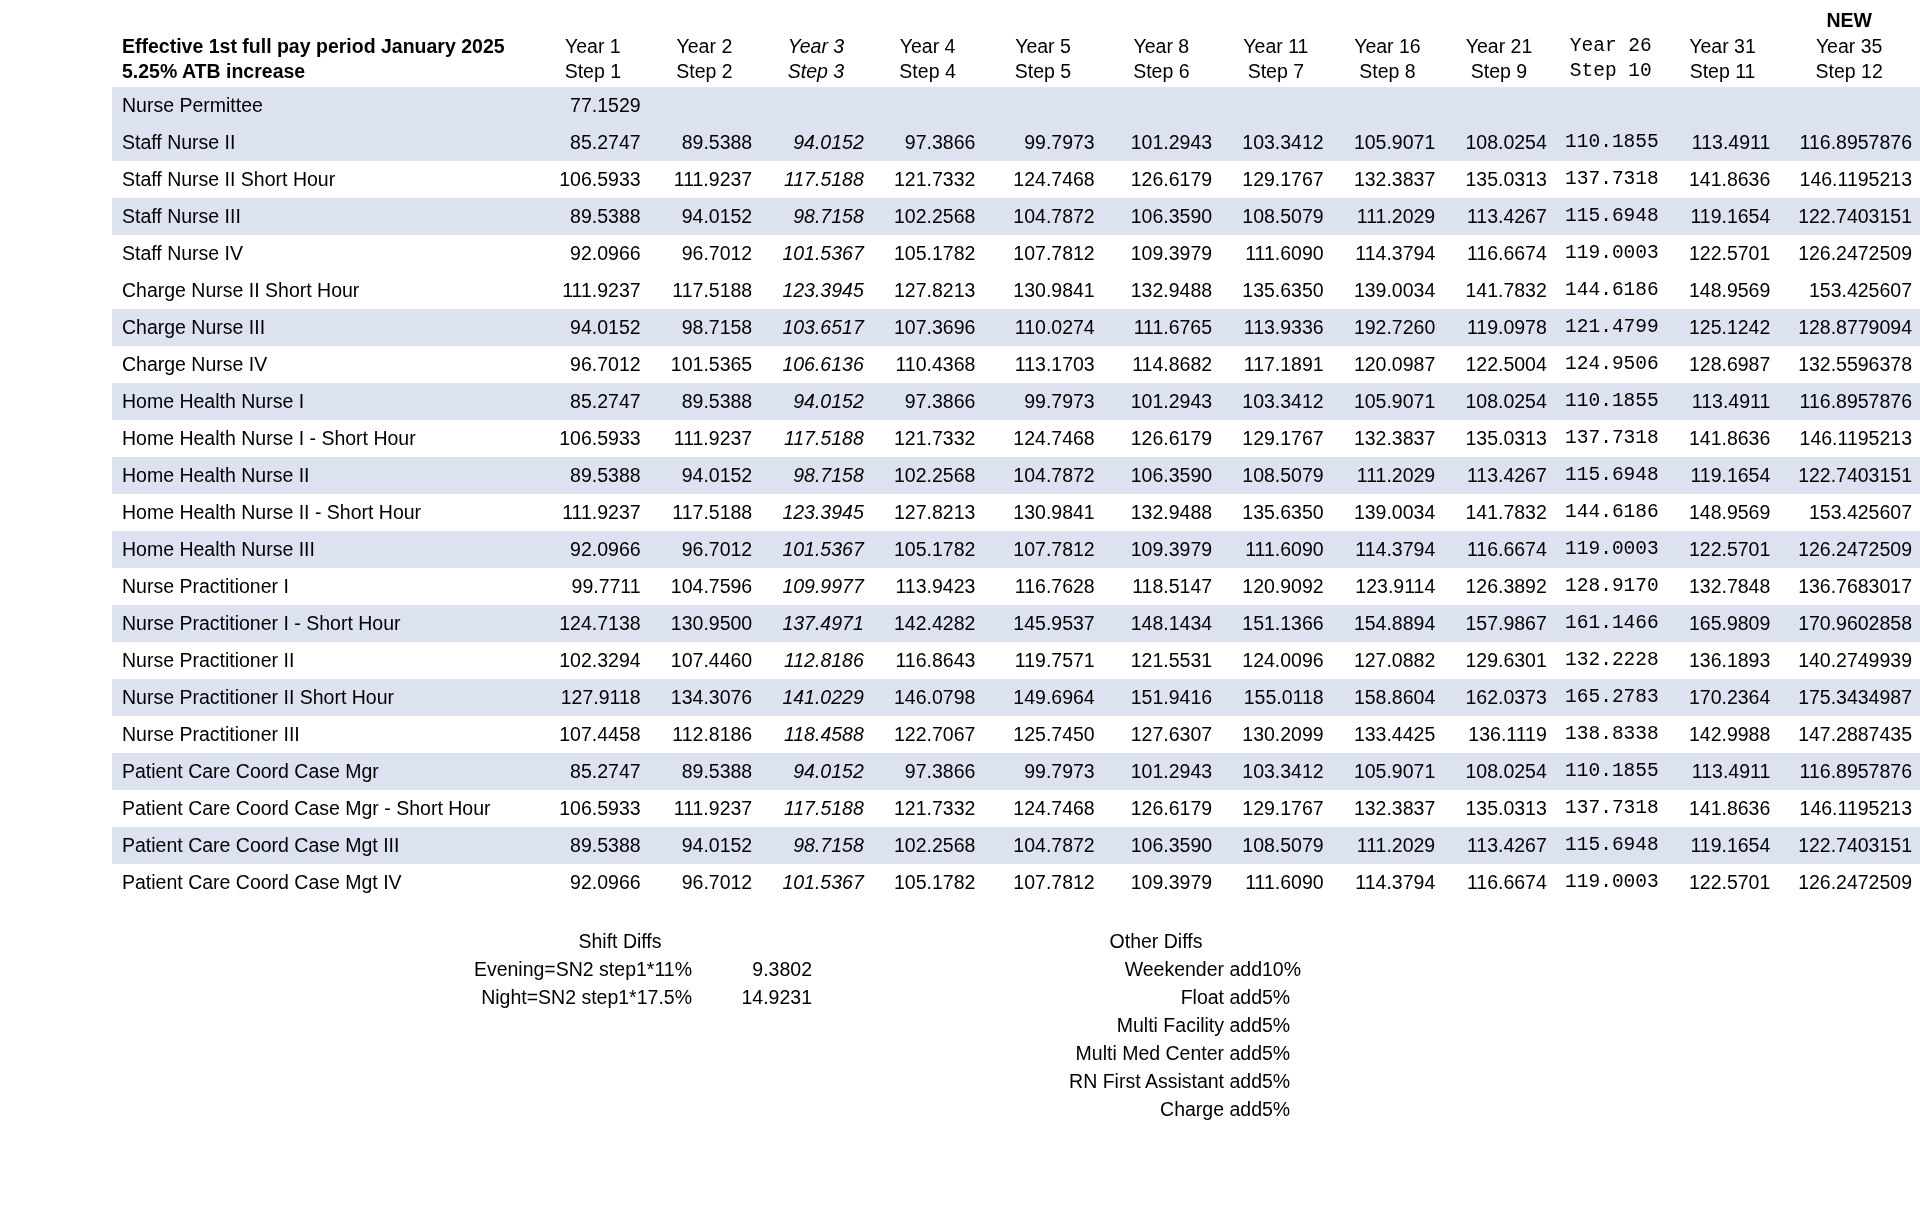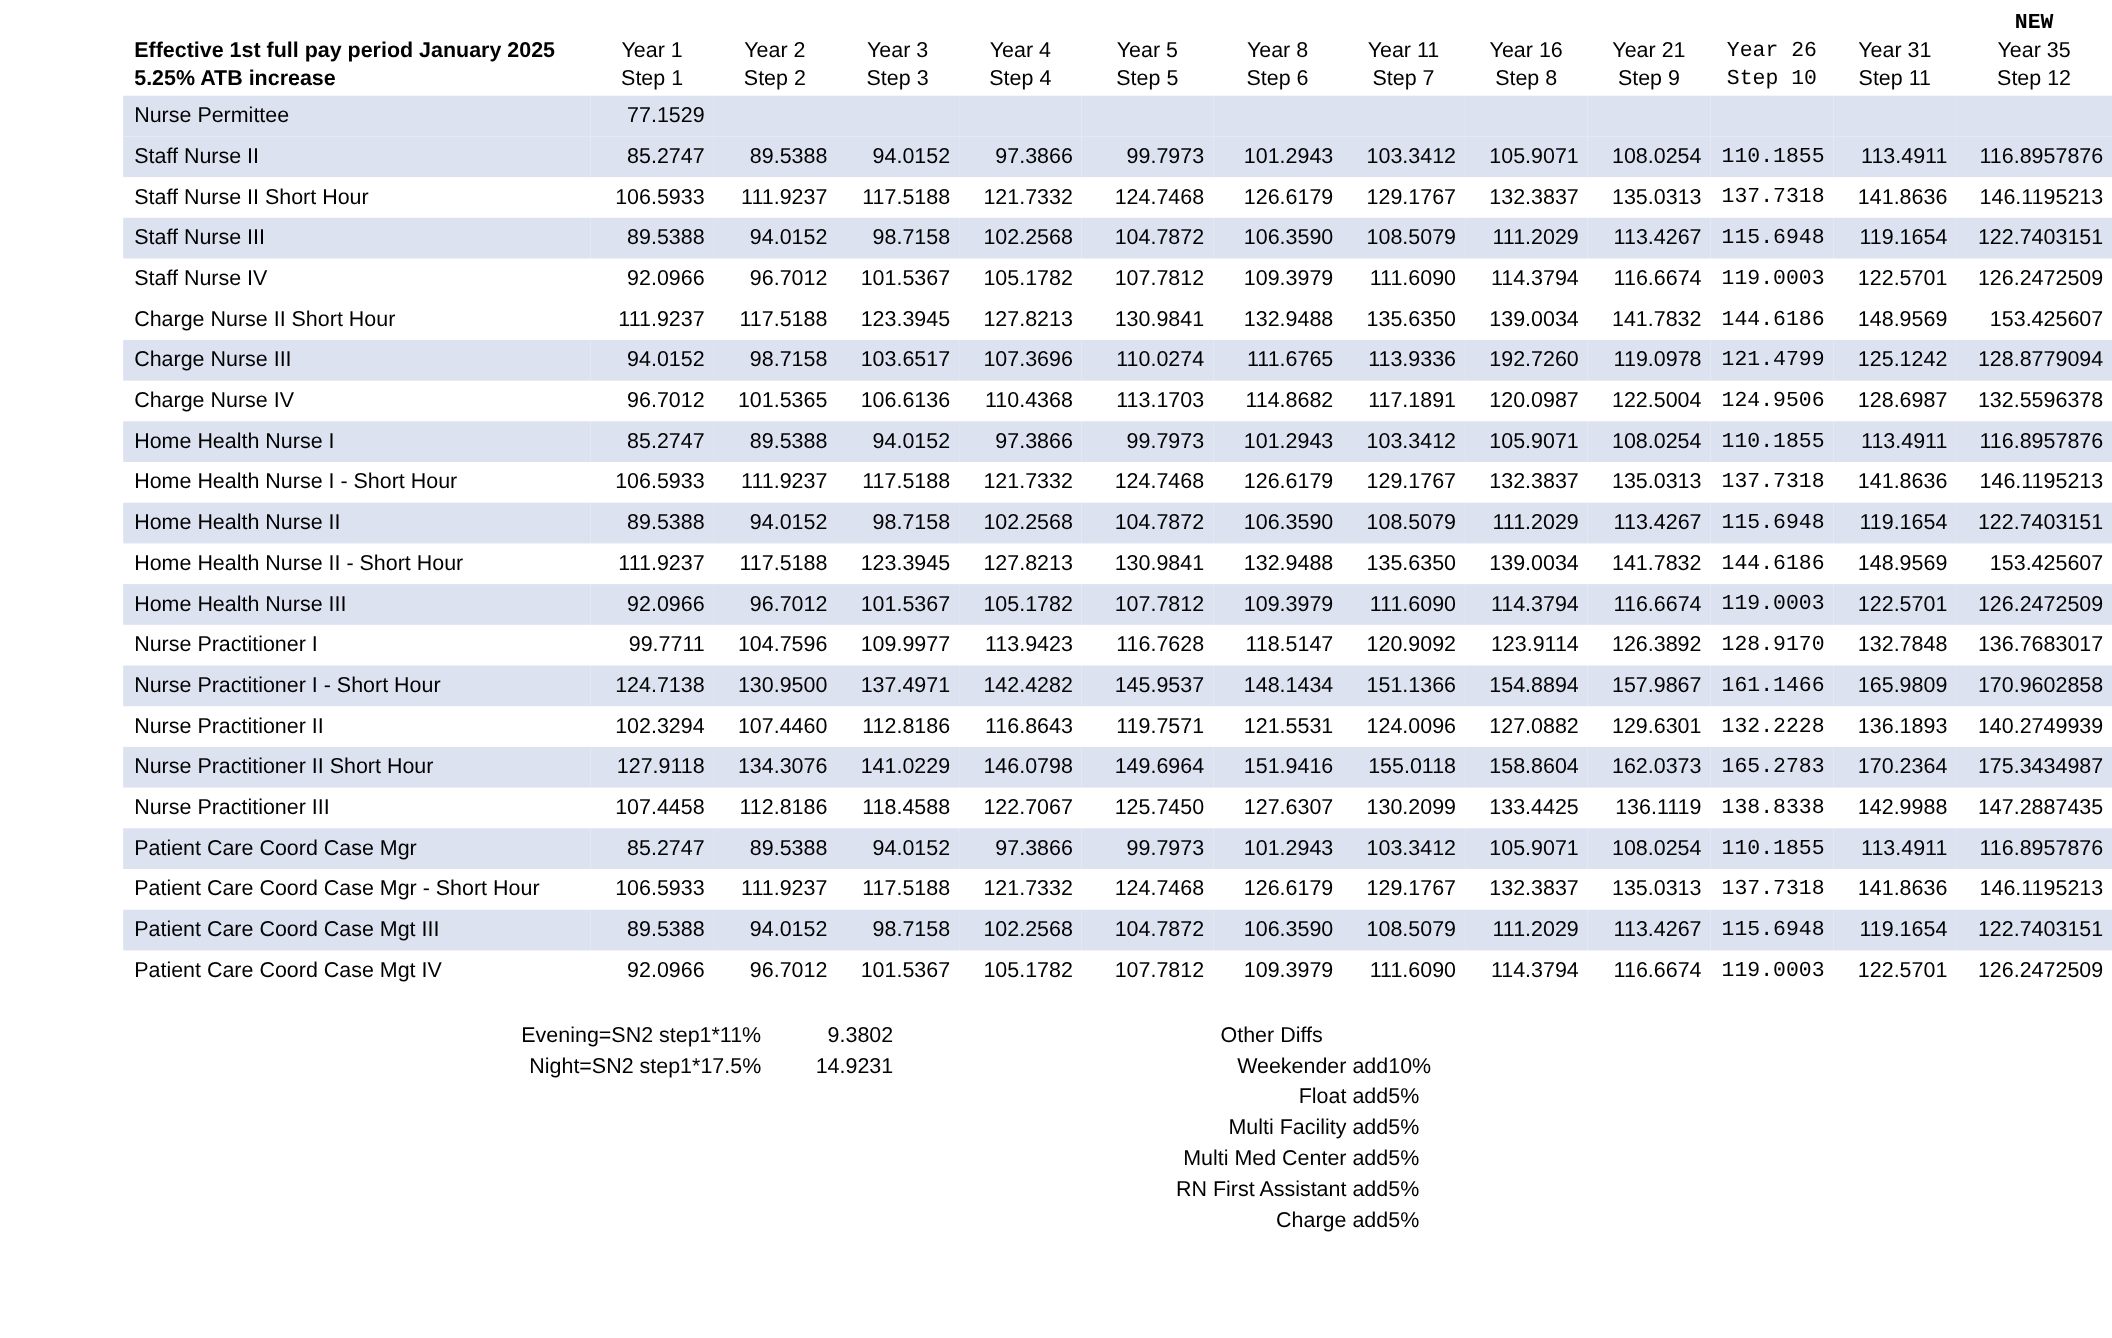--- a/index.html
+++ b/index.html
@@ -40,21 +40,20 @@
   }
   .hdr-col {
     text-align: center;
     font-weight: normal;
     line-height: 1.32;
     padding: 0 6px 2px 6px !important;
   }
   .hdr-new {
     display: block;
     font-weight: bold;
-    font-family: Liberation Mono, monospace;
   }
   .hdr-new.blank {
     visibility: hidden;
   }
   .row-title {
     text-align: left;
     padding: 0 12px 0 10px !important;
     height: 37px;
     line-height: 37px;
   }
@@ -64,21 +63,21 @@
     height: 37px;
     line-height: 37px;
   }
   tr.shade td {
     background: #dde2f1;
   }
   
   .c-title { width: 404px; }
   .c1 { width: 96px; }
   .c2 { width: 96px; }
-  .c3 { width: 96px; }
+  .c3 { width: 96px; font-style: italic; }
   .c4 { width: 96px; }
   .c5 { width: 104px; }
   .c6 { width: 102px; }
   .c7 { width: 96px; }
   .c8 { width: 96px; }
   .c9 { width: 96px; }
   .c10 { width: 96px; font-family: Liberation Mono, monospace; }
   .c11 { width: 96px; }
   .c12 { width: 126px; }
 
@@ -528,20 +527,21 @@
           <td class="cell-num c10">119.0003</td>
           <td class="cell-num c11">122.5701</td>
           <td class="cell-num c12">126.2472509</td>
         </tr>
       </tbody>
   </table>
 
   <div class="bottom">
     <div class="bottom-inner">
       <div class="shift-block">
+        <div class="blk-title">Shift Diffs</div>
         <div class="blk-row">
           <div class="blk-label">Evening=SN2 step1*11%</div>
           <div class="blk-val">9.3802</div>
         </div>
         <div class="blk-row">
           <div class="blk-label">Night=SN2 step1*17.5%</div>
           <div class="blk-val">14.9231</div>
         </div>
       </div>
 

